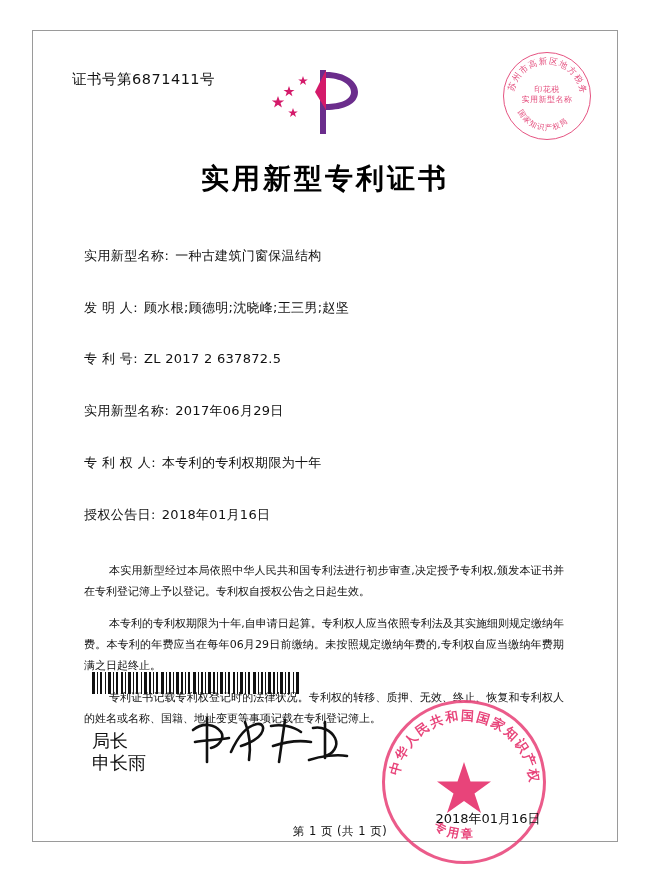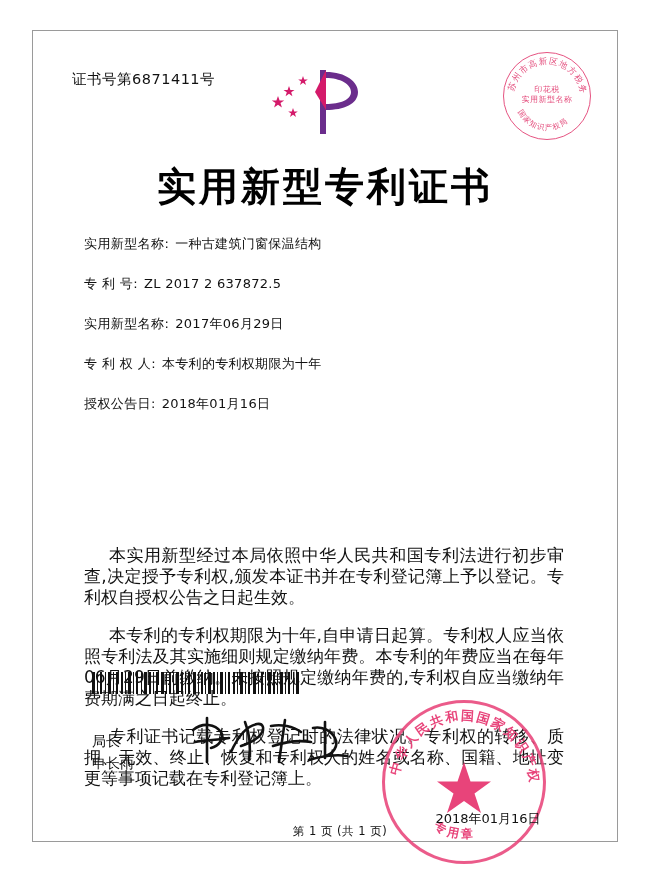--- a/index.html
+++ b/index.html
@@ -83,21 +83,21 @@
     opacity: 0.9;
     letter-spacing: 0.5px;
   }
   
   .doc-title {
     position: absolute;
     left: 0;
     top: 160px;
     width: 650px;
     text-align: center;
-    font-size: 39px;
+    font-size: 28px;
     font-weight: bold;
     letter-spacing: 3px;
     color: #000;
     font-family: Liberation Serif, serif;
   }
   
   .fields {
     position: absolute;
     left: 84px;
     top: 235px;
@@ -110,28 +110,29 @@
     font-size: 13px;
     color: #111;
   }
   .field-label {
     white-space: nowrap;
     letter-spacing: 0.4px;
   }
   .field-value {
     margin-left: 6px;
     letter-spacing: 0.3px;
+    margin-top: 12px;
   }
   
   .paras {
     position: absolute;
     left: 84px;
-    top: 528px;
+    top: 549px;
     width: 480px;
-    font-size: 17px;
+    font-size: 11px;
     line-height: 21px;
     color: #111;
     text-align: justify;
   }
   .para {
     text-indent: 25px;
     margin-bottom: 2px;
   }
   
   .barcode {
@@ -139,21 +140,21 @@
     left: 92px;
     top: 672px;
     width: 210px;
     height: 22px;
   }
   
   .sig-label {
     position: absolute;
     left: 92px;
     top: 730px;
-    font-size: 14px;
+    font-size: 18px;
     line-height: 22px;
     color: #111;
   }
   .signature {
     position: absolute;
     left: 185px;
     top: 712px;
     width: 170px;
     height: 60px;
   }
@@ -240,20 +241,24 @@
       <div>实用新型名称</div>
     </div>
   </div>
 
   <div class="doc-title">实用新型专利证书</div>
 
   <div class="fields">
     <div class="field-row">
       <span class="field-label">实用新型名称:</span>
       <span class="field-value">一种古建筑门窗保温结构</span>
+    </div>
+    <div class="field-row">
+      <span class="field-label">发 明 人:</span>
+      <span class="field-value">顾水根;顾德明;沈晓峰;王三男;赵坚</span>
     </div>
     <div class="field-row">
       <span class="field-label">专 利 号:</span>
       <span class="field-value">ZL 2017 2 637872.5</span>
     </div>
     <div class="field-row">
       <span class="field-label">实用新型名称:</span>
       <span class="field-value">2017年06月29日</span>
     </div>
     <div class="field-row">

